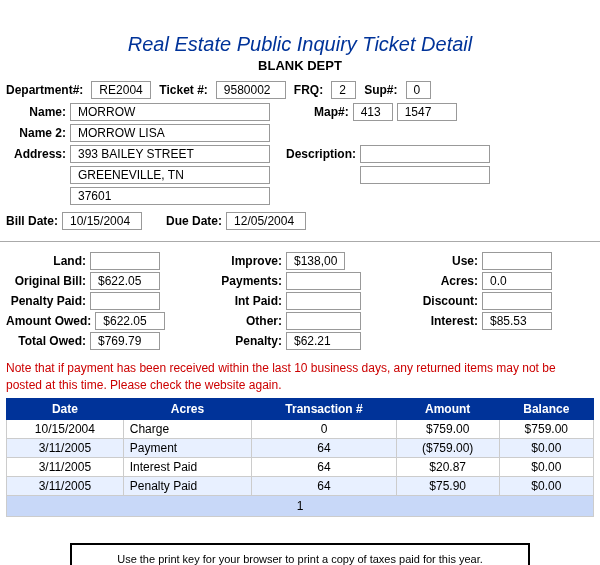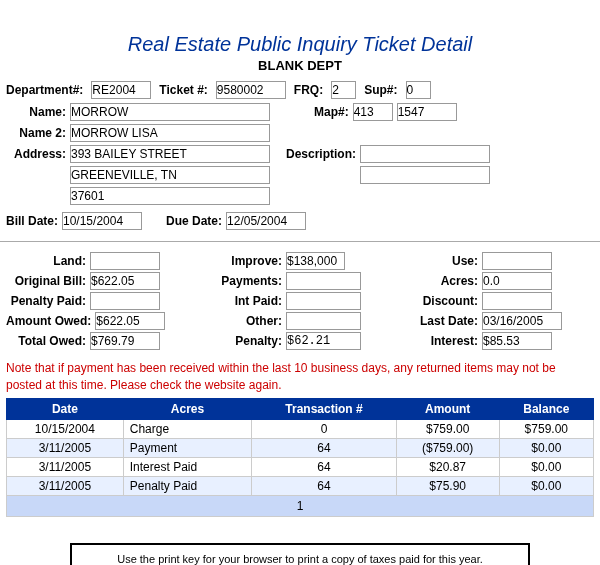--- a/index.html
+++ b/index.html
@@ -30,21 +30,21 @@
       padding: 2px 6px;
       gap: 8px;
     }
     .field-label {
       font-weight: bold;
       color: #000;
       white-space: nowrap;
     }
     input[type="text"] {
       border: 1px solid #999;
-      padding: 1px 0;
+      padding: 1px 7px;
       font-size: 12px;
       background: #fff;
     }
     .form-section {
       padding: 2px 6px;
     }
     .form-row {
       display: flex;
       align-items: center;
       margin-bottom: 3px;
@@ -235,40 +235,36 @@
     <div class="fin-row">
       <span class="fin-label">Int Paid:</span>
       <input type="text" value="" style="width: 75px;">
     </div>
     <div class="fin-row">
       <span class="fin-label">Other:</span>
       <input type="text" value="" style="width: 75px;">
     </div>
     <div class="fin-row">
       <span class="fin-label">Penalty:</span>
-      <input type="text" value="$62.21" style="width: 75px; font-family: Liberation Mono, monospace;">
+      <input type="text" value="$62.21" style="width: 75px;">
     </div>
   </div>
 
   <div>
     <div class="fin-row">
       <span class="fin-label">Use:</span>
       <input type="text" value="" style="width: 70px;">
     </div>
     <div class="fin-row">
       <span class="fin-label">Acres:</span>
       <input type="text" value="0.0" style="width: 70px;">
     </div>
     <div class="fin-row">
       <span class="fin-label">Discount:</span>
       <input type="text" value="" style="width: 70px;">
-    </div>
-    <div class="fin-row">
-      <span class="fin-label">Last Date:</span>
-      <input type="text" value="03/16/2005" style="width: 80px;">
     </div>
     <div class="fin-row">
       <span class="fin-label">Interest:</span>
       <input type="text" value="$85.53" style="width: 70px;">
     </div>
   </div>
 </div>
 
 
 <div class="note-text">Note that if payment has been received within the last 10 business days, any returned items may not be posted at this time. Please check the website again.</div>

